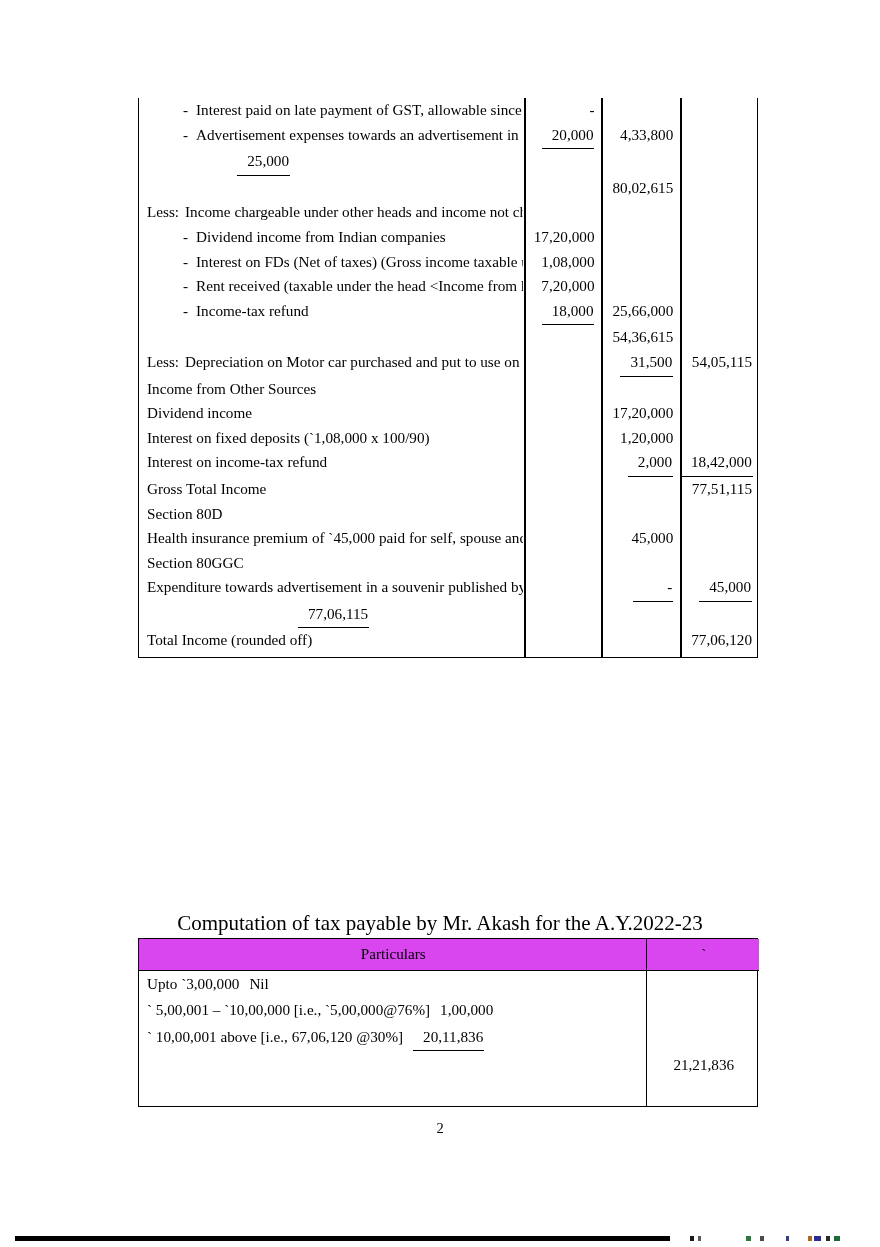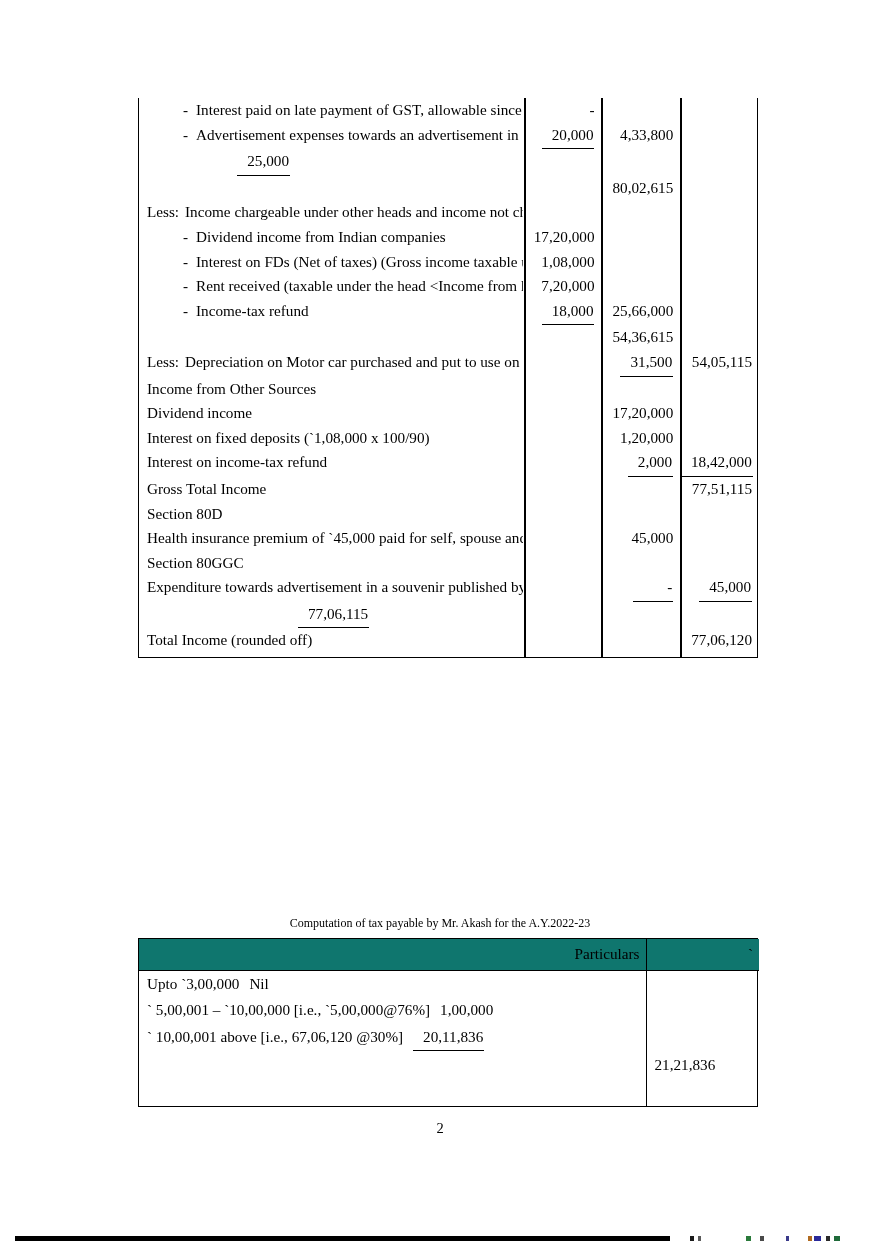--- a/index.html
+++ b/index.html
@@ -113,21 +113,21 @@
   .u { border-bottom: 1.2px solid #000; display: inline-block; padding: 0 1px 1px 10px; }
   .u-wide { border-bottom: 1.2px solid #000; display: inline-block; padding: 0 1px 1px 34px; }
 
   
   .caption {
     position: absolute;
     left: 0;
     top: 912px;
     width: 880px;
     text-align: center;
-    font-size: 12px;
+    font-size: 21px;
     line-height: 22px;
   }
 
   
   .t2 {
     position: absolute;
     left: 138px;
     top: 938px;
     width: 620px;
     border: 1.5px solid #000;
@@ -140,29 +140,29 @@
   }
   .t2 th, .t2 td {
     font-family: "Liberation Serif", "DejaVu Serif", serif;
     font-size: 15.2px;
     line-height: 24.6px;
     font-weight: normal;
     padding: 1px 6px 1px 8px;
     vertical-align: top;
   }
   .t2 .hdr {
-    background: #0f766e;
-    text-align: right;
+    background: #d946ef;
+    text-align: center;
     border-bottom: 1.2px solid #000;
     padding-top: 3px;
     padding-bottom: 3px;
   }
   .t2 .col-part { width: 507px; }
   .t2 .col-amt  { width: 113px; border-left: 1.5px solid #000; }
-  .t2 td.col-amt { text-align: left; }
+  .t2 td.col-amt { text-align: center; }
   .t2 .val { text-align: right; white-space: nowrap; }
   .t2 .pname { white-space: nowrap; }
   .t2 .pair { display: flex; justify-content: flex-start; gap: 10px; }
 
   
   .pageno {
     position: absolute;
     left: 0;
     top: 1120px;
     width: 880px;

